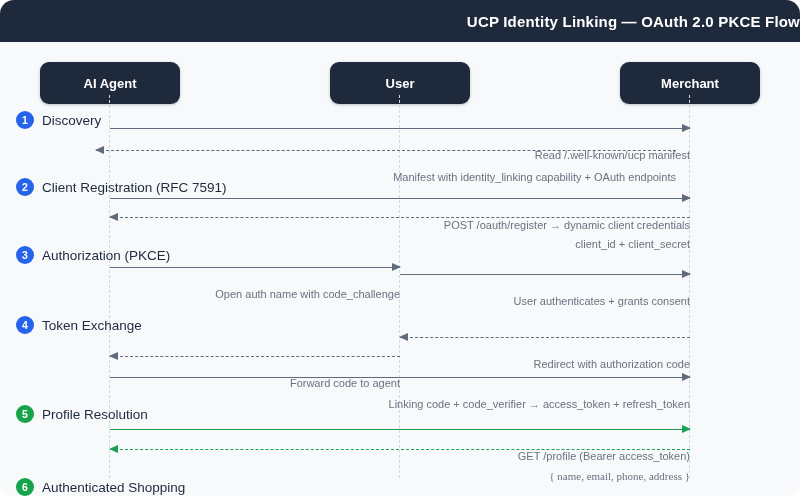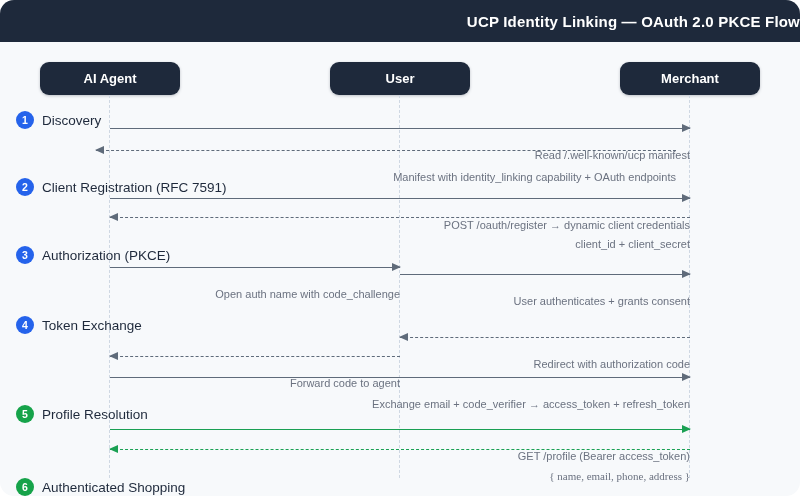--- a/index.html
+++ b/index.html
@@ -9,21 +9,21 @@
   }
   
   .header {
     position:absolute; top:0; left:0; right:0; height:42px;
     background:#1e293b; display:flex; align-items:center; justify-content:flex-end;
   }
   .header .title { color:#ffffff; font-weight:bold; font-size:15px; letter-spacing:.2px; }
 
   
   .actor {
-    position:absolute; top:62px; width:140px; height:33px;
+    position:absolute; top:62px; width:140px; height:42px;
     background:#1e293b; border-radius:9px; color:#fff; font-weight:bold; font-size:13px;
     display:flex; align-items:center; justify-content:center;
     box-shadow:0 1px 3px rgba(15,23,42,.25);
   }
   .a0 { left:40px; } .a1 { left:330px; } .a2 { left:620px; }
 
   
   .lifeline {
     position:absolute; top:95px; height:383px; width:0;
     border-left:1.5px dashed #cfd8e3;
@@ -163,21 +163,21 @@
   <div class="msg m7 dashed to-left">
     <div class="line">
         <span class="arrowhead"></span>
       </div>
     <div class="mlabel">Forward code to agent</div>
   </div>
   <div class="msg m8 to-right">
     <div class="line">
         <span class="arrowhead"></span>
       </div>
-    <div class="mlabel">Exchange email + code_verifier → access_token + refresh_token</div>
+    <div class="mlabel">Linking code + code_verifier → access_token + refresh_token</div>
   </div>
   <div class="msg m9 green to-right">
     <div class="line">
         <span class="arrowhead"></span>
       </div>
     <div class="mlabel">GET /profile (Bearer access_token)</div>
   </div>
   <div class="msg m10 green dashed to-left">
     <div class="line">
         <span class="arrowhead"></span>

